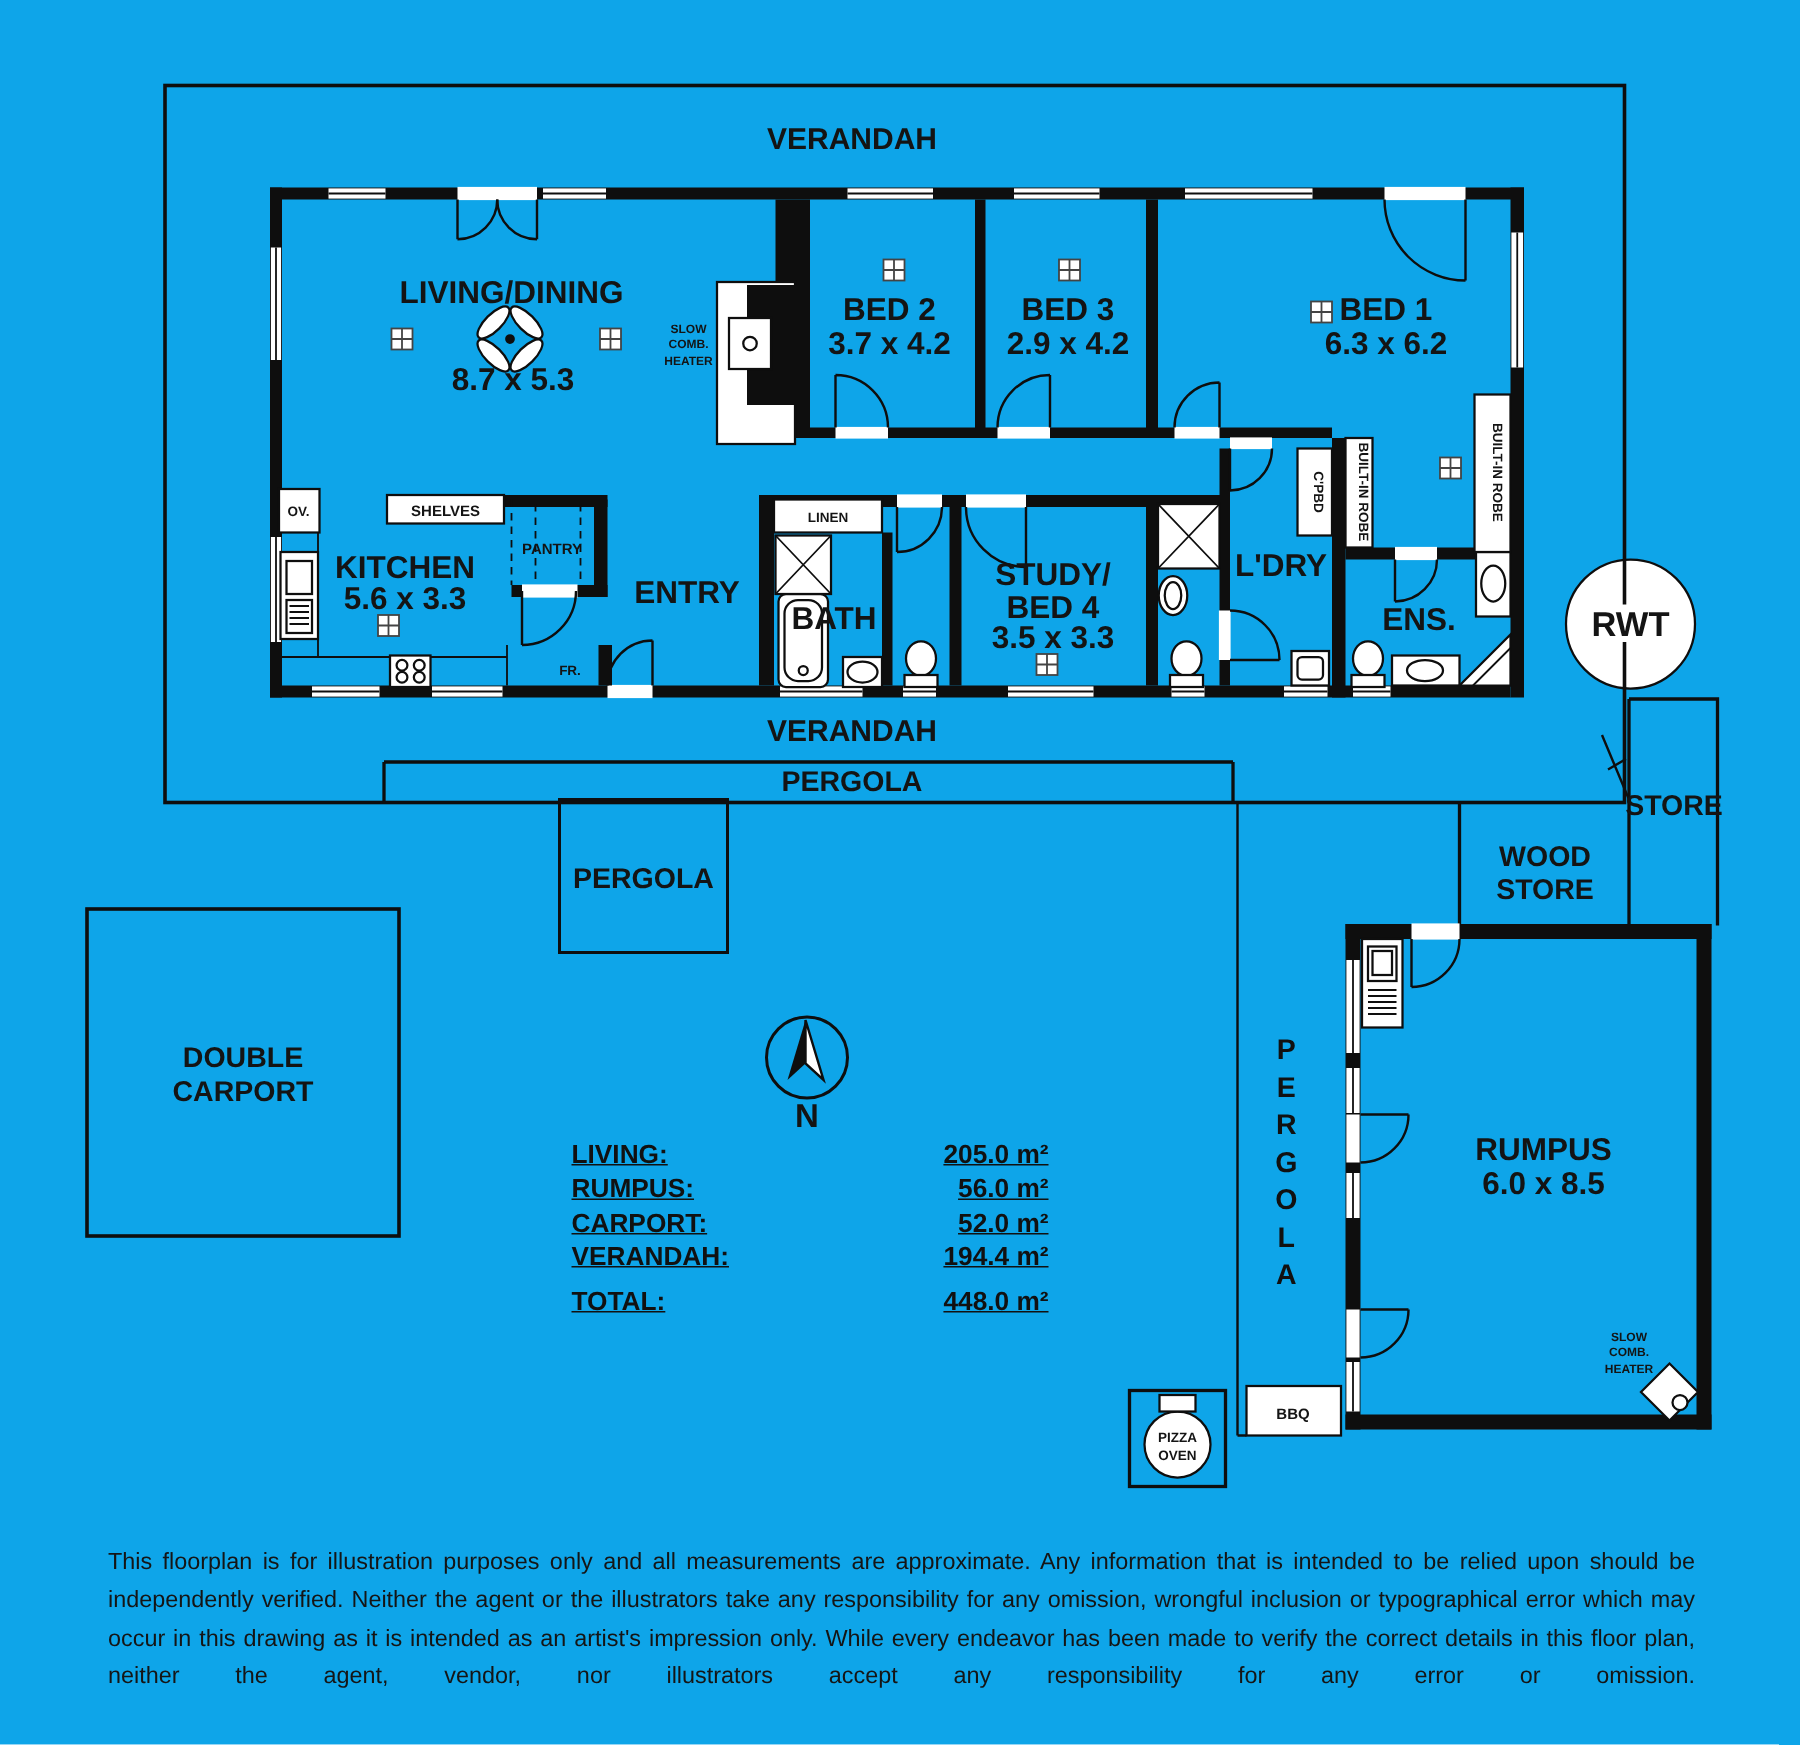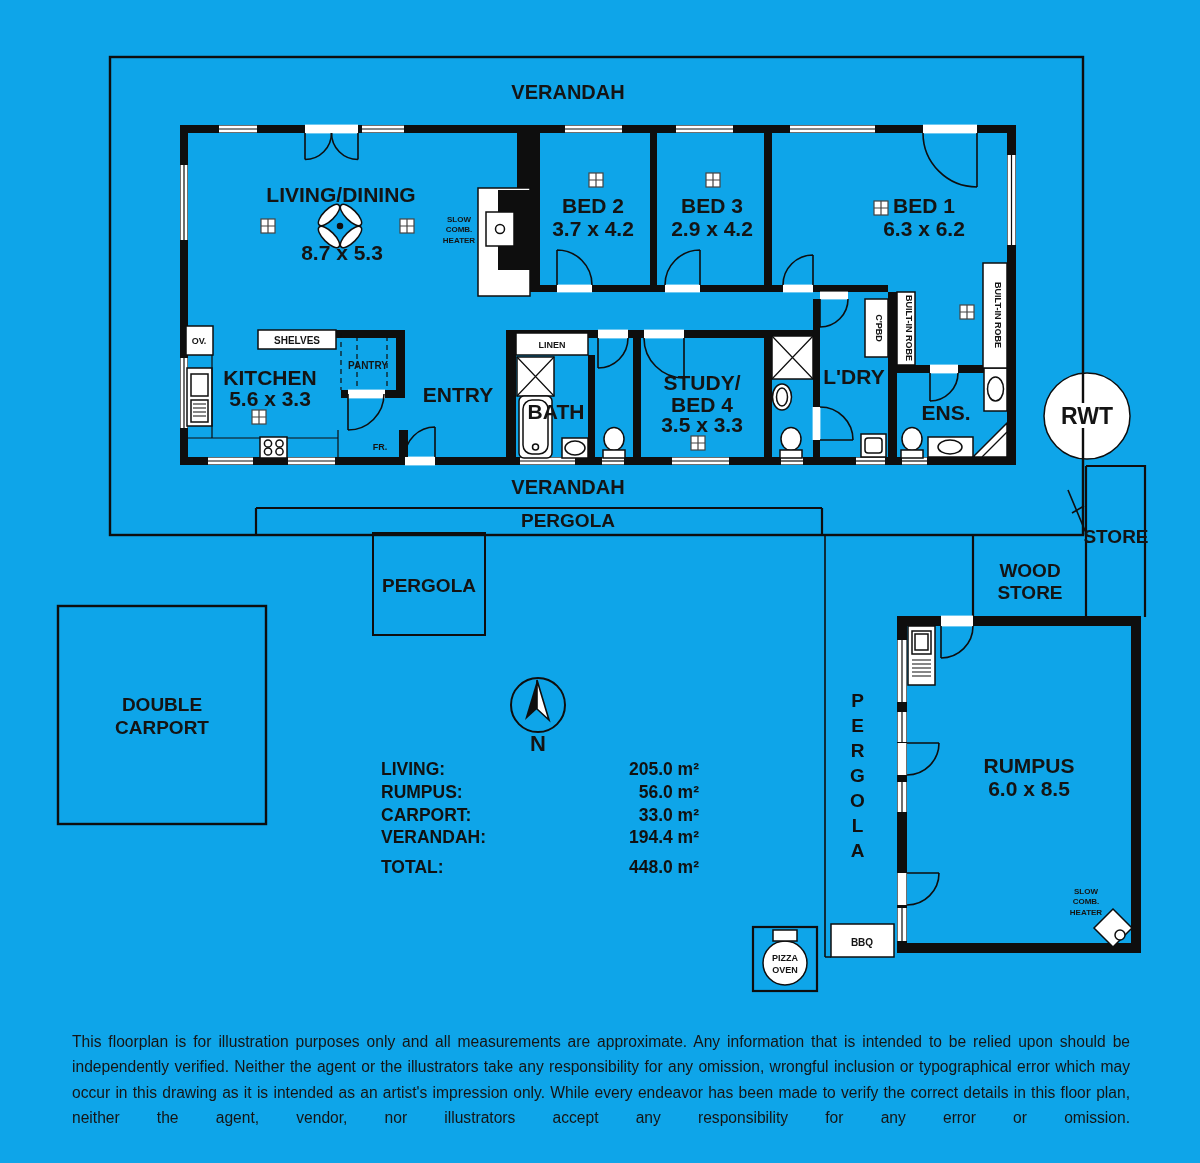--- a/index.html
+++ b/index.html
@@ -15,21 +15,21 @@
   .t8{font-size:8px;text-anchor:middle;}
   .t24{font-size:23px;text-anchor:middle;}
   .wall{fill:#0e0e0e;}
   .ln{stroke:#0e0e0e;stroke-width:1.6;fill:none;}
   .ln2{stroke:#0e0e0e;stroke-width:2.2;fill:none;}
   .thin{stroke:#0e0e0e;stroke-width:1.2;fill:none;}
   .wht{fill:#ffffff;}
   .fix{stroke:#0e0e0e;stroke-width:1.5;fill:#ffffff;}
   .area-table{position:absolute;left:381px;top:758px;width:318px;}
   .area-heading{font-size:18px;font-weight:bold;margin-bottom:9px;}
-  .area-row{display:flex;justify-content:space-between;font-size:17.5px;font-weight:bold;line-height:22.8px;}
+  .area-row{display:flex;justify-content:space-between;font-size:17.5px;font-weight:bold;line-height:22.8px;text-decoration:underline;}
   .area-row.total{margin-top:7px;}
   .pergola-vert{position:absolute;left:846px;top:690px;writing-mode:vertical-rl;text-orientation:upright;
         font-size:19px;font-weight:bold;letter-spacing:4px;}
   .disclaimer{position:absolute;left:72px;top:1029px;width:1058px;font-size:15.6px;line-height:25.4px;
         color:#151515;text-align:justify;text-align-last:justify;}
 </style>
 </head>
 <body>
 
 <div class="plan">
@@ -463,21 +463,21 @@
     <div class="area-row">
       <span>LIVING:</span>
       <span>205.0 m²</span>
     </div>
     <div class="area-row">
       <span>RUMPUS:</span>
       <span>56.0 m²</span>
     </div>
     <div class="area-row">
       <span>CARPORT:</span>
-      <span>33.0 m²</span>
+      <span>52.0 m²</span>
     </div>
     <div class="area-row">
       <span>VERANDAH:</span>
       <span>194.4 m²</span>
     </div>
     <div class="area-row total">
       <span>TOTAL:</span>
       <span>448.0 m²</span>
     </div>
   </div>

